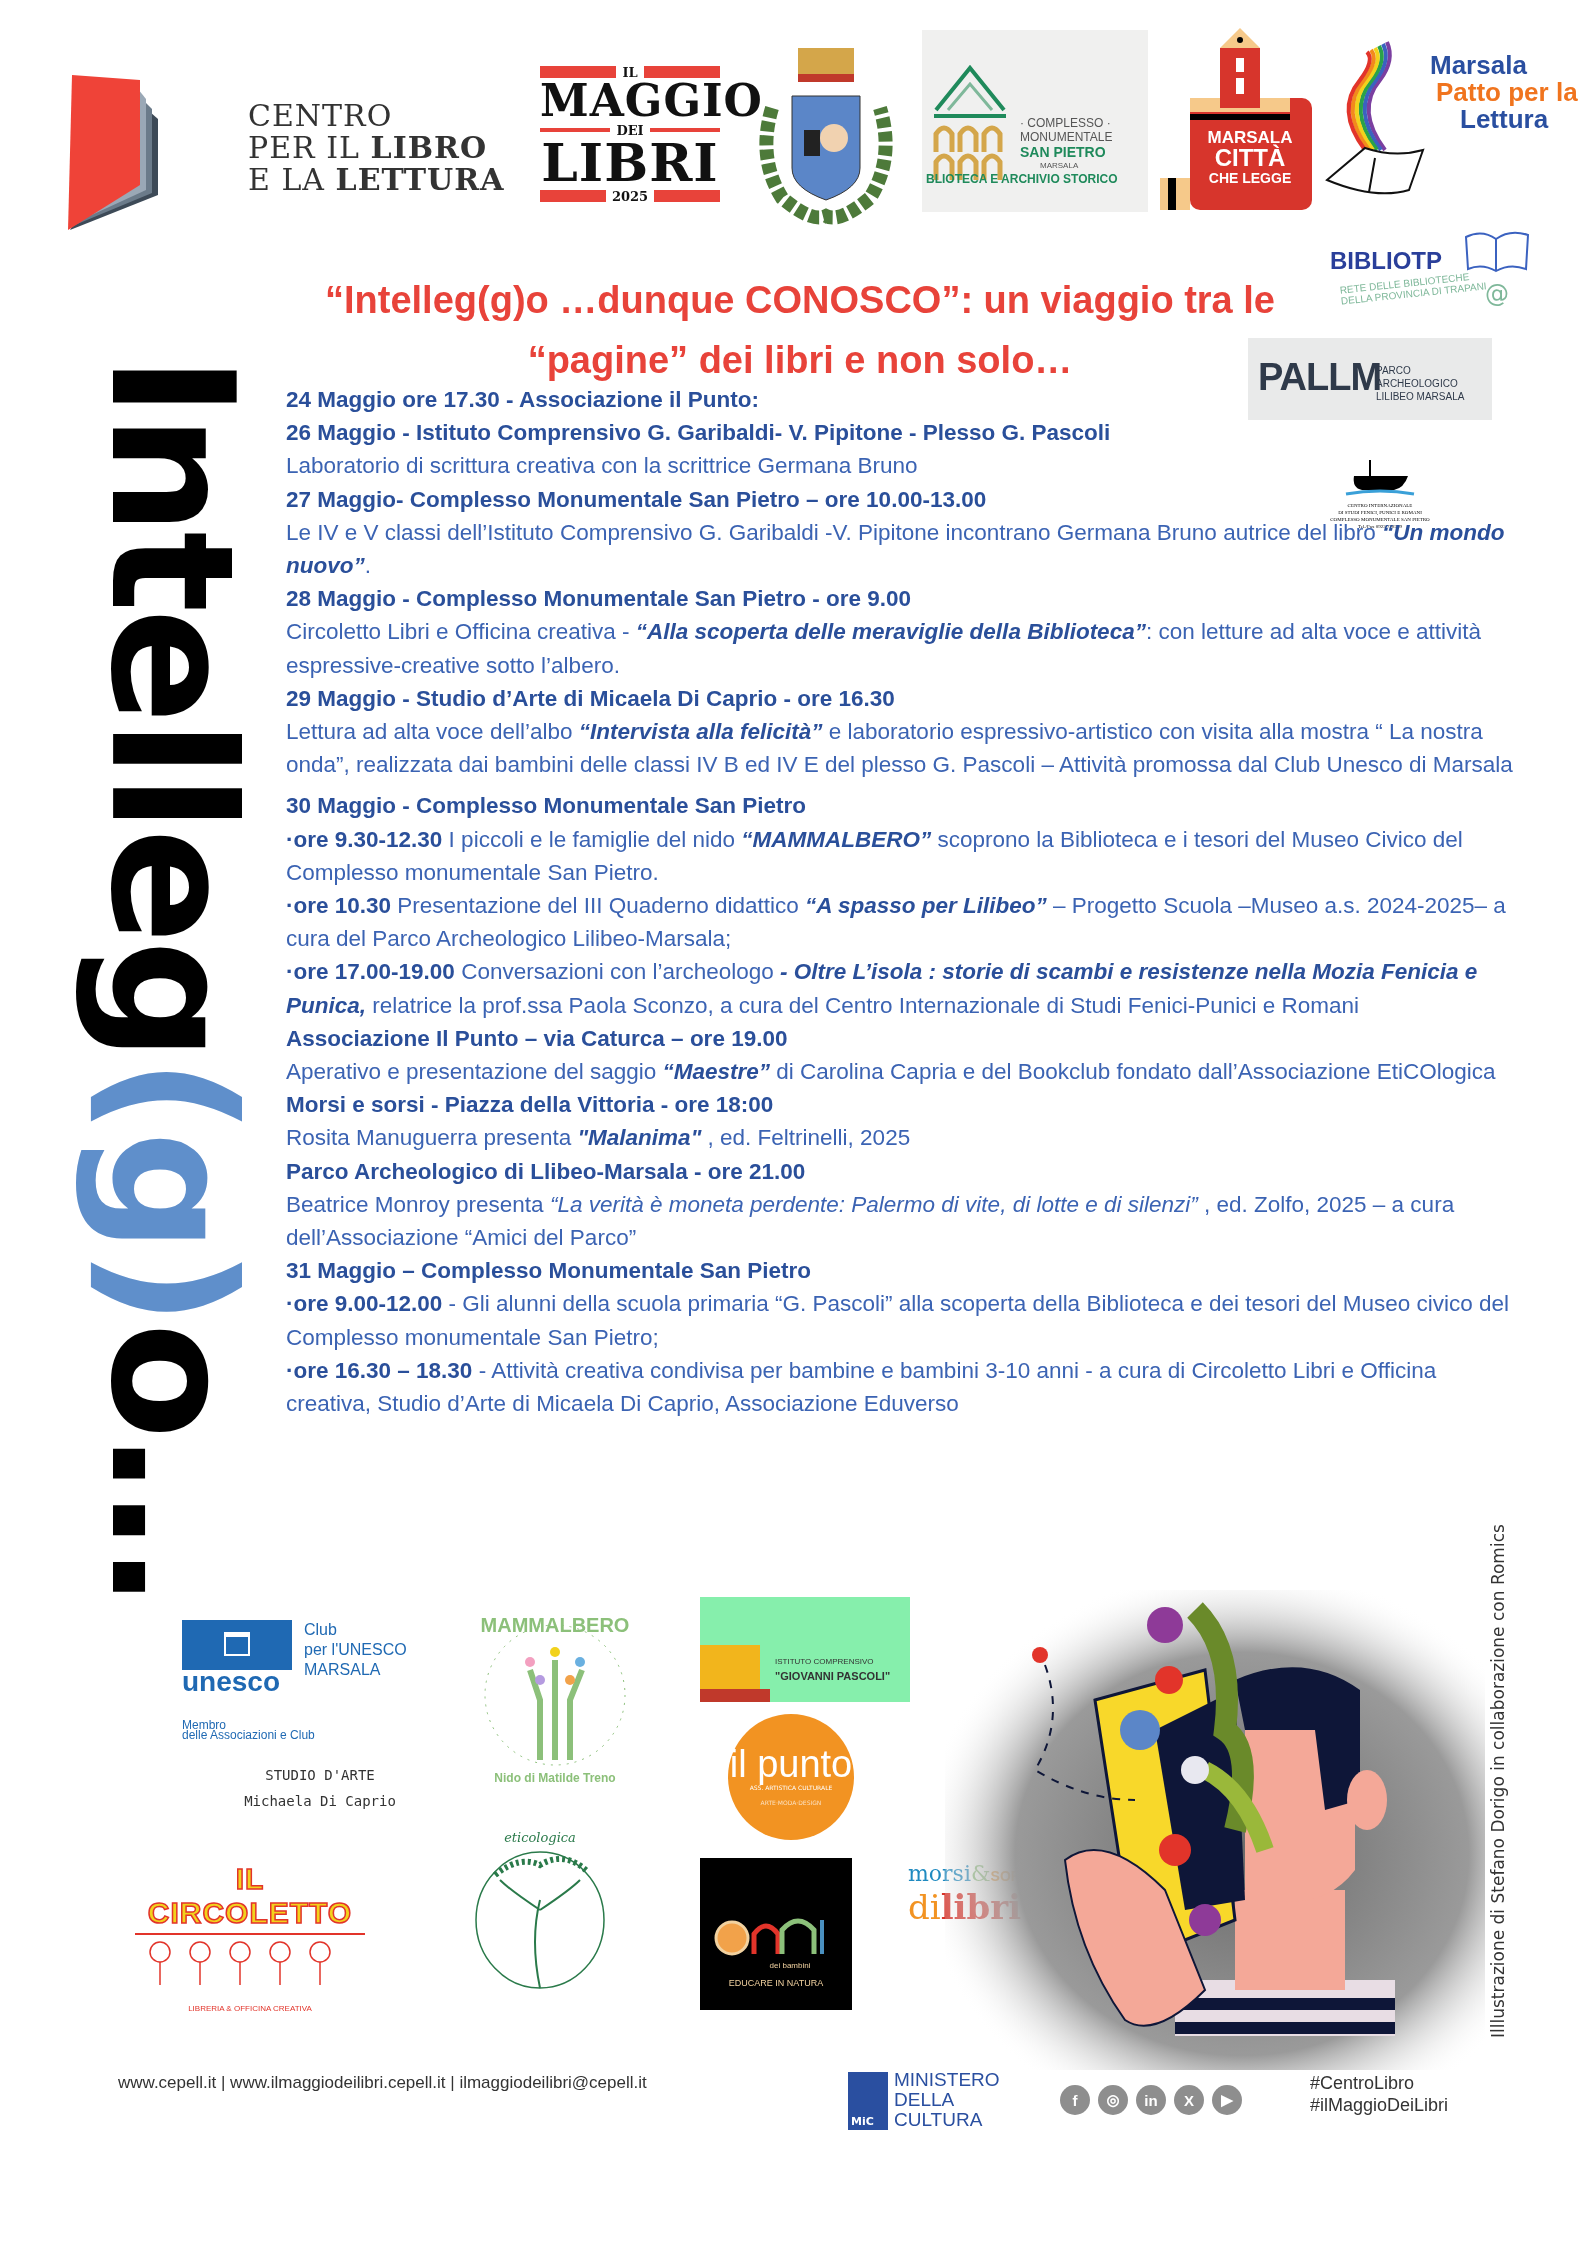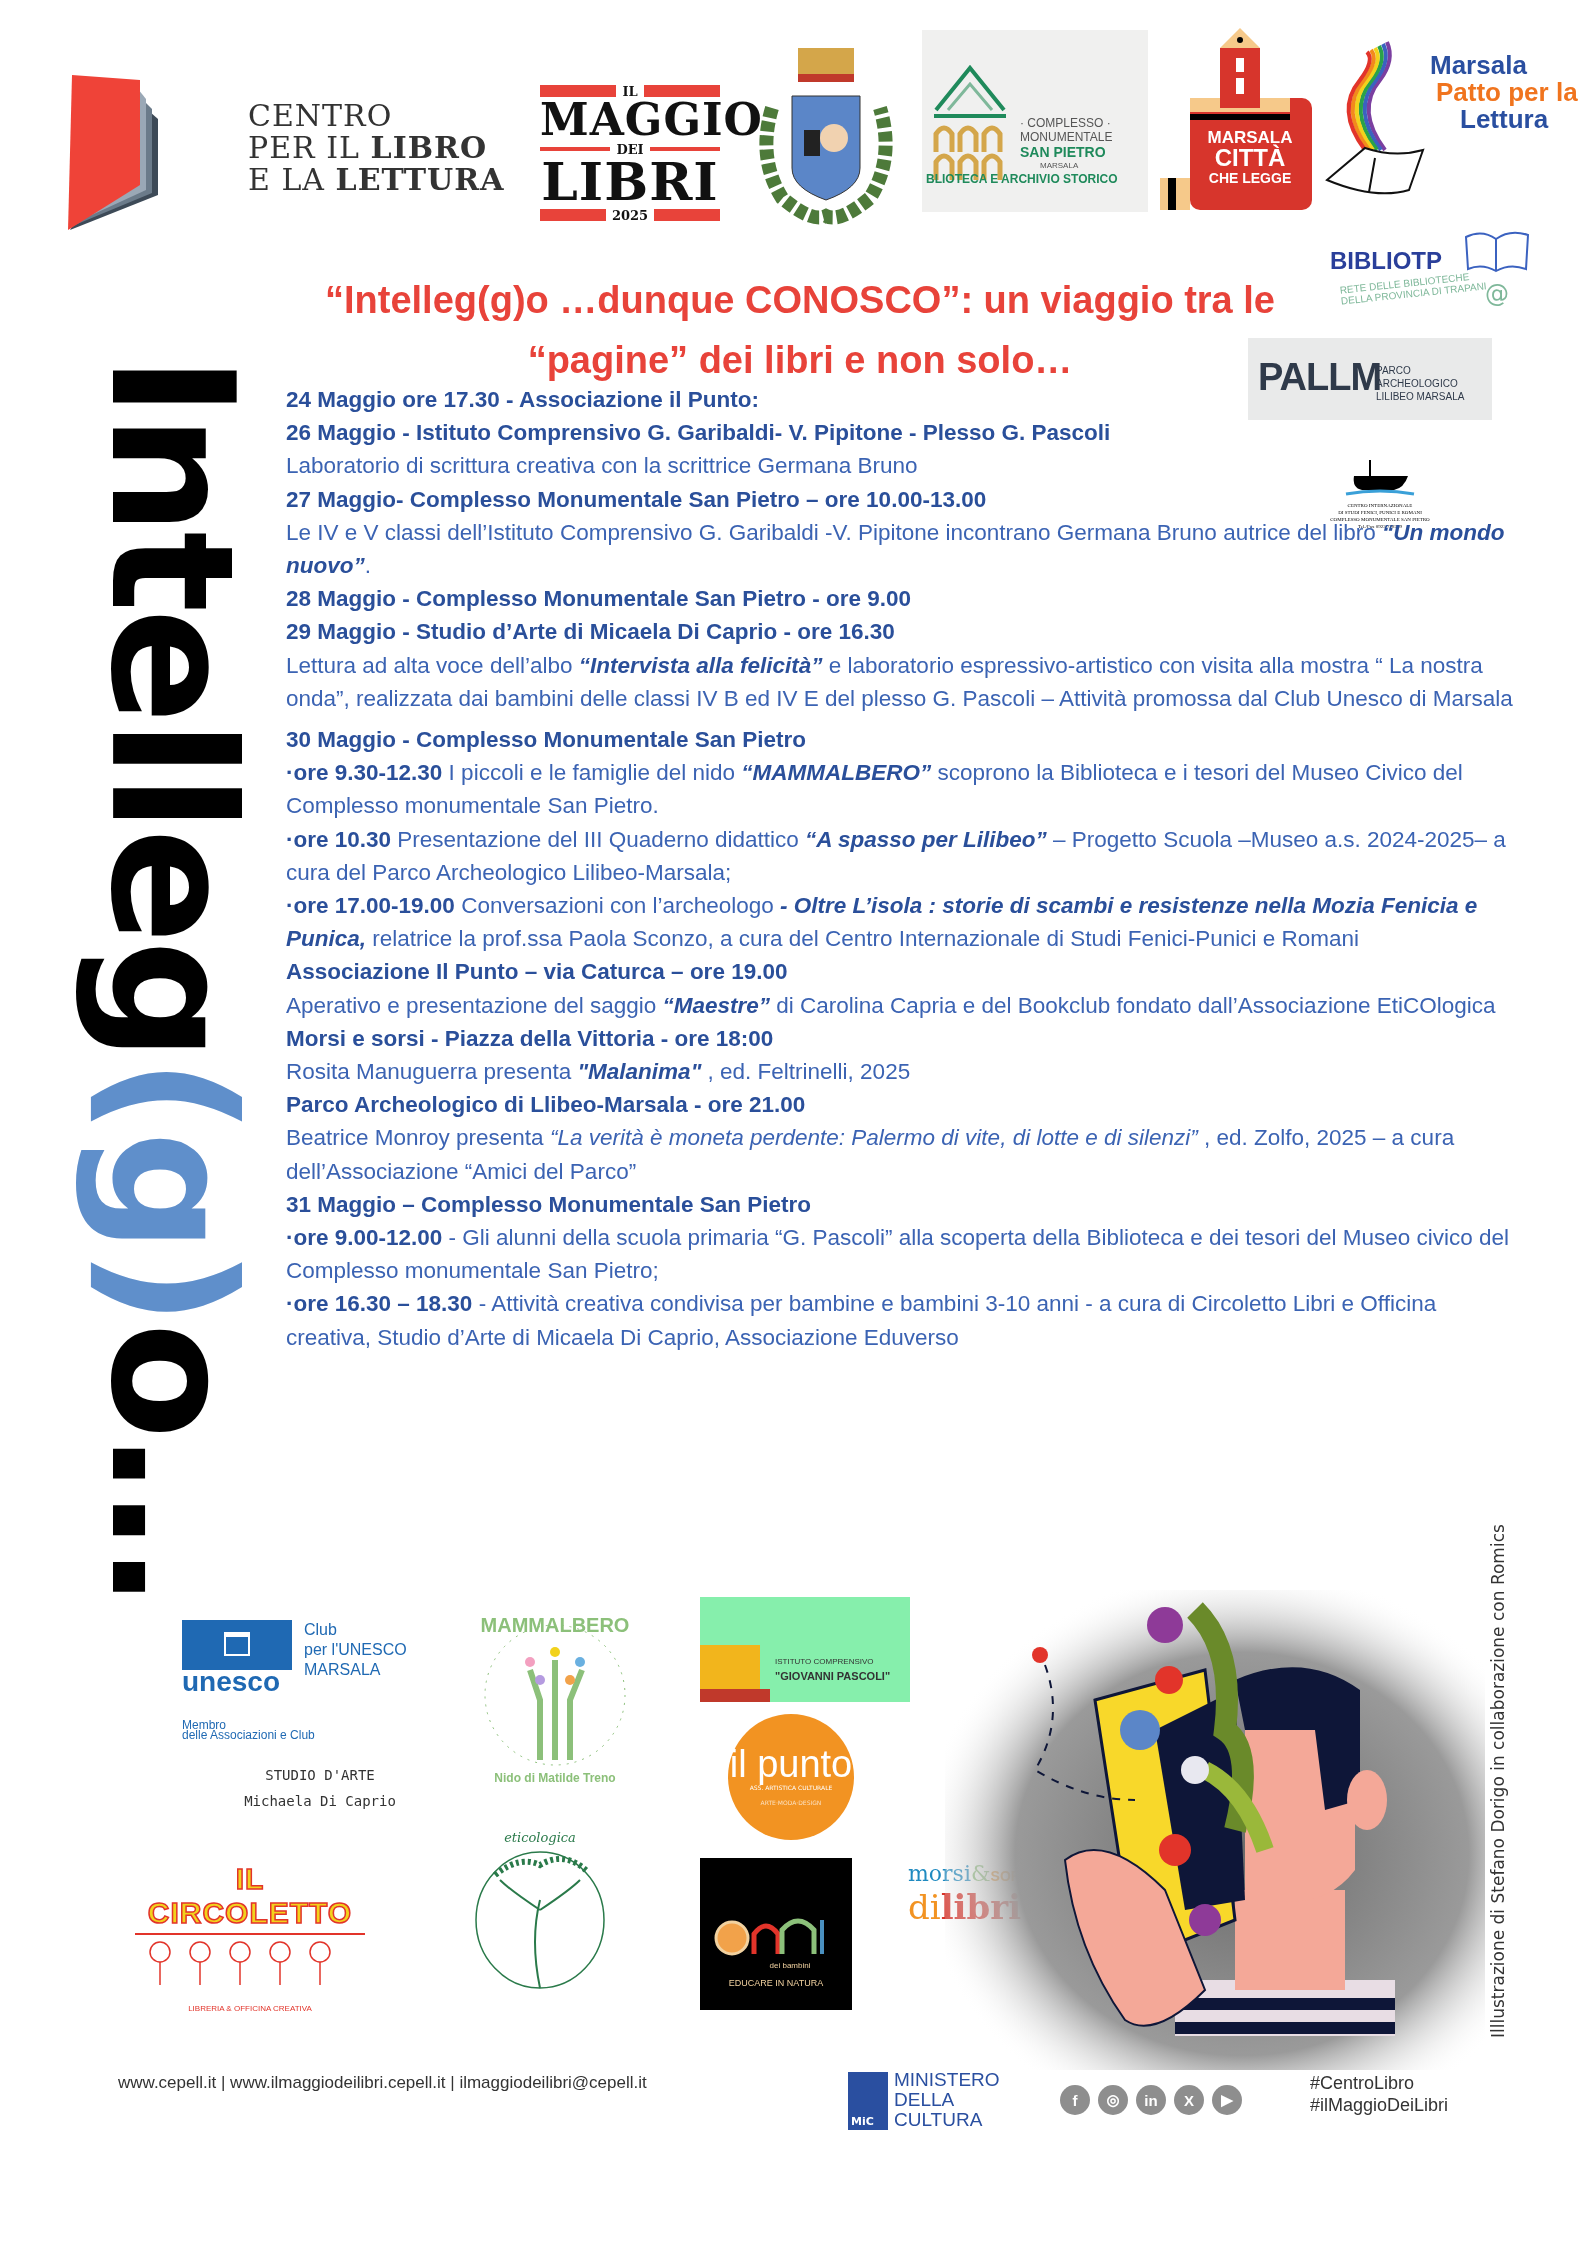--- a/index.html
+++ b/index.html
@@ -6,21 +6,21 @@
   html, body { width: 1587px; height: 2245px; background: #ffffff; overflow: hidden; }
   body { position: relative; font-family: "DejaVu Sans", sans-serif; color: #2f5aa8; }
 
   
   .logo { position: absolute; }
   .cepell { left: 60px; top: 75px; width: 460px; height: 160px; }
   .cepell .book { position: absolute; left: 0; top: 0; width: 170px; height: 155px; }
   .cepell .txt { position: absolute; left: 188px; top: 25px; font-family: "DejaVu Serif", serif; font-size: 30px; line-height: 32px; color: #333; letter-spacing: 1px; }
   .cepell .txt b { font-weight: bold; }
 
-  .maggio { left: 540px; top: 65px; width: 180px; height: 160px; text-align: center; font-family: "DejaVu Serif", serif; color: #111; margin-top: 19px; }
+  .maggio { left: 540px; top: 65px; width: 180px; height: 160px; text-align: center; font-family: "DejaVu Serif", serif; color: #111; }
   .maggio .bar { position: relative; height: 14px; display: flex; align-items: center; justify-content: center; }
   .maggio .bar::before, .maggio .bar::after { content: ""; flex: 1; height: 12px; background: #e8433a; }
   .maggio .bar span { padding: 0 6px; font-size: 13px; font-weight: bold; }
   .maggio .big { font-size: 44px; font-weight: bold; line-height: 44px; letter-spacing: 1px; }
   .maggio .thin::before, .maggio .thin::after { height: 4px; }
 
   .crest { left: 752px; top: 38px; width: 148px; height: 190px; }
   .sanpietro { left: 922px; top: 30px; width: 226px; height: 182px; background: #f0f0ef; }
   .sanpietro .t { position: absolute; font-family: "Liberation Sans", sans-serif; }
   .citta { left: 1160px; top: 28px; width: 152px; height: 182px; }
@@ -219,20 +219,21 @@
   <div class="event">
     <div class="h">26 Maggio - Istituto Comprensivo G. Garibaldi- V. Pipitone - Plesso G. Pascoli</div>
     <div class="p">Laboratorio di scrittura creativa con la scrittrice Germana Bruno</div>
   </div>
   <div class="event">
     <div class="h">27 Maggio- Complesso Monumentale San Pietro – ore 10.00-13.00</div>
     <div class="p"><span>Le IV e V classi dell’Istituto Comprensivo G. Garibaldi -V. Pipitone incontrano Germana Bruno autrice del libro </span><i class="bi">“Un mondo nuovo”</i><span>.</span></div>
   </div>
   <div class="event">
     <div class="h">28 Maggio - Complesso Monumentale San Pietro - ore 9.00</div>
+    <div class="p"><span>Circoletto Libri e Officina creativa - </span><i class="bi">“Alla scoperta delle meraviglie della Biblioteca”</i><span>: con letture ad alta voce e attività espressive-creative sotto l’albero.</span></div>
   </div>
   <div class="event">
     <div class="h">29 Maggio - Studio d’Arte di Micaela Di Caprio - ore 16.30</div>
     <div class="p"><span>Lettura ad alta voce dell’albo </span><i class="bi">“Intervista alla felicità”</i><span> e laboratorio espressivo-artistico con visita alla mostra “ La nostra onda”, realizzata dai bambini delle classi IV B ed IV E del plesso G. Pascoli – Attività promossa dal Club Unesco di Marsala</span></div>
   </div>
   <div class="gap"></div>
   <div class="event">
     <div class="h">30 Maggio - Complesso Monumentale San Pietro</div>
     <div class="p"><b>·ore 9.30-12.30</b><span> I piccoli e le famiglie del nido </span><i class="bi">“MAMMALBERO”</i><span> scoprono la Biblioteca e i tesori del Museo Civico del Complesso monumentale San Pietro.</span></div>
     <div class="p"><b>·ore 10.30</b><span> Presentazione del III Quaderno didattico </span><i class="bi">“A spasso per Lilibeo”</i><span> – Progetto Scuola –Museo a.s. 2024-2025– a cura del Parco Archeologico Lilibeo-Marsala;</span></div>

